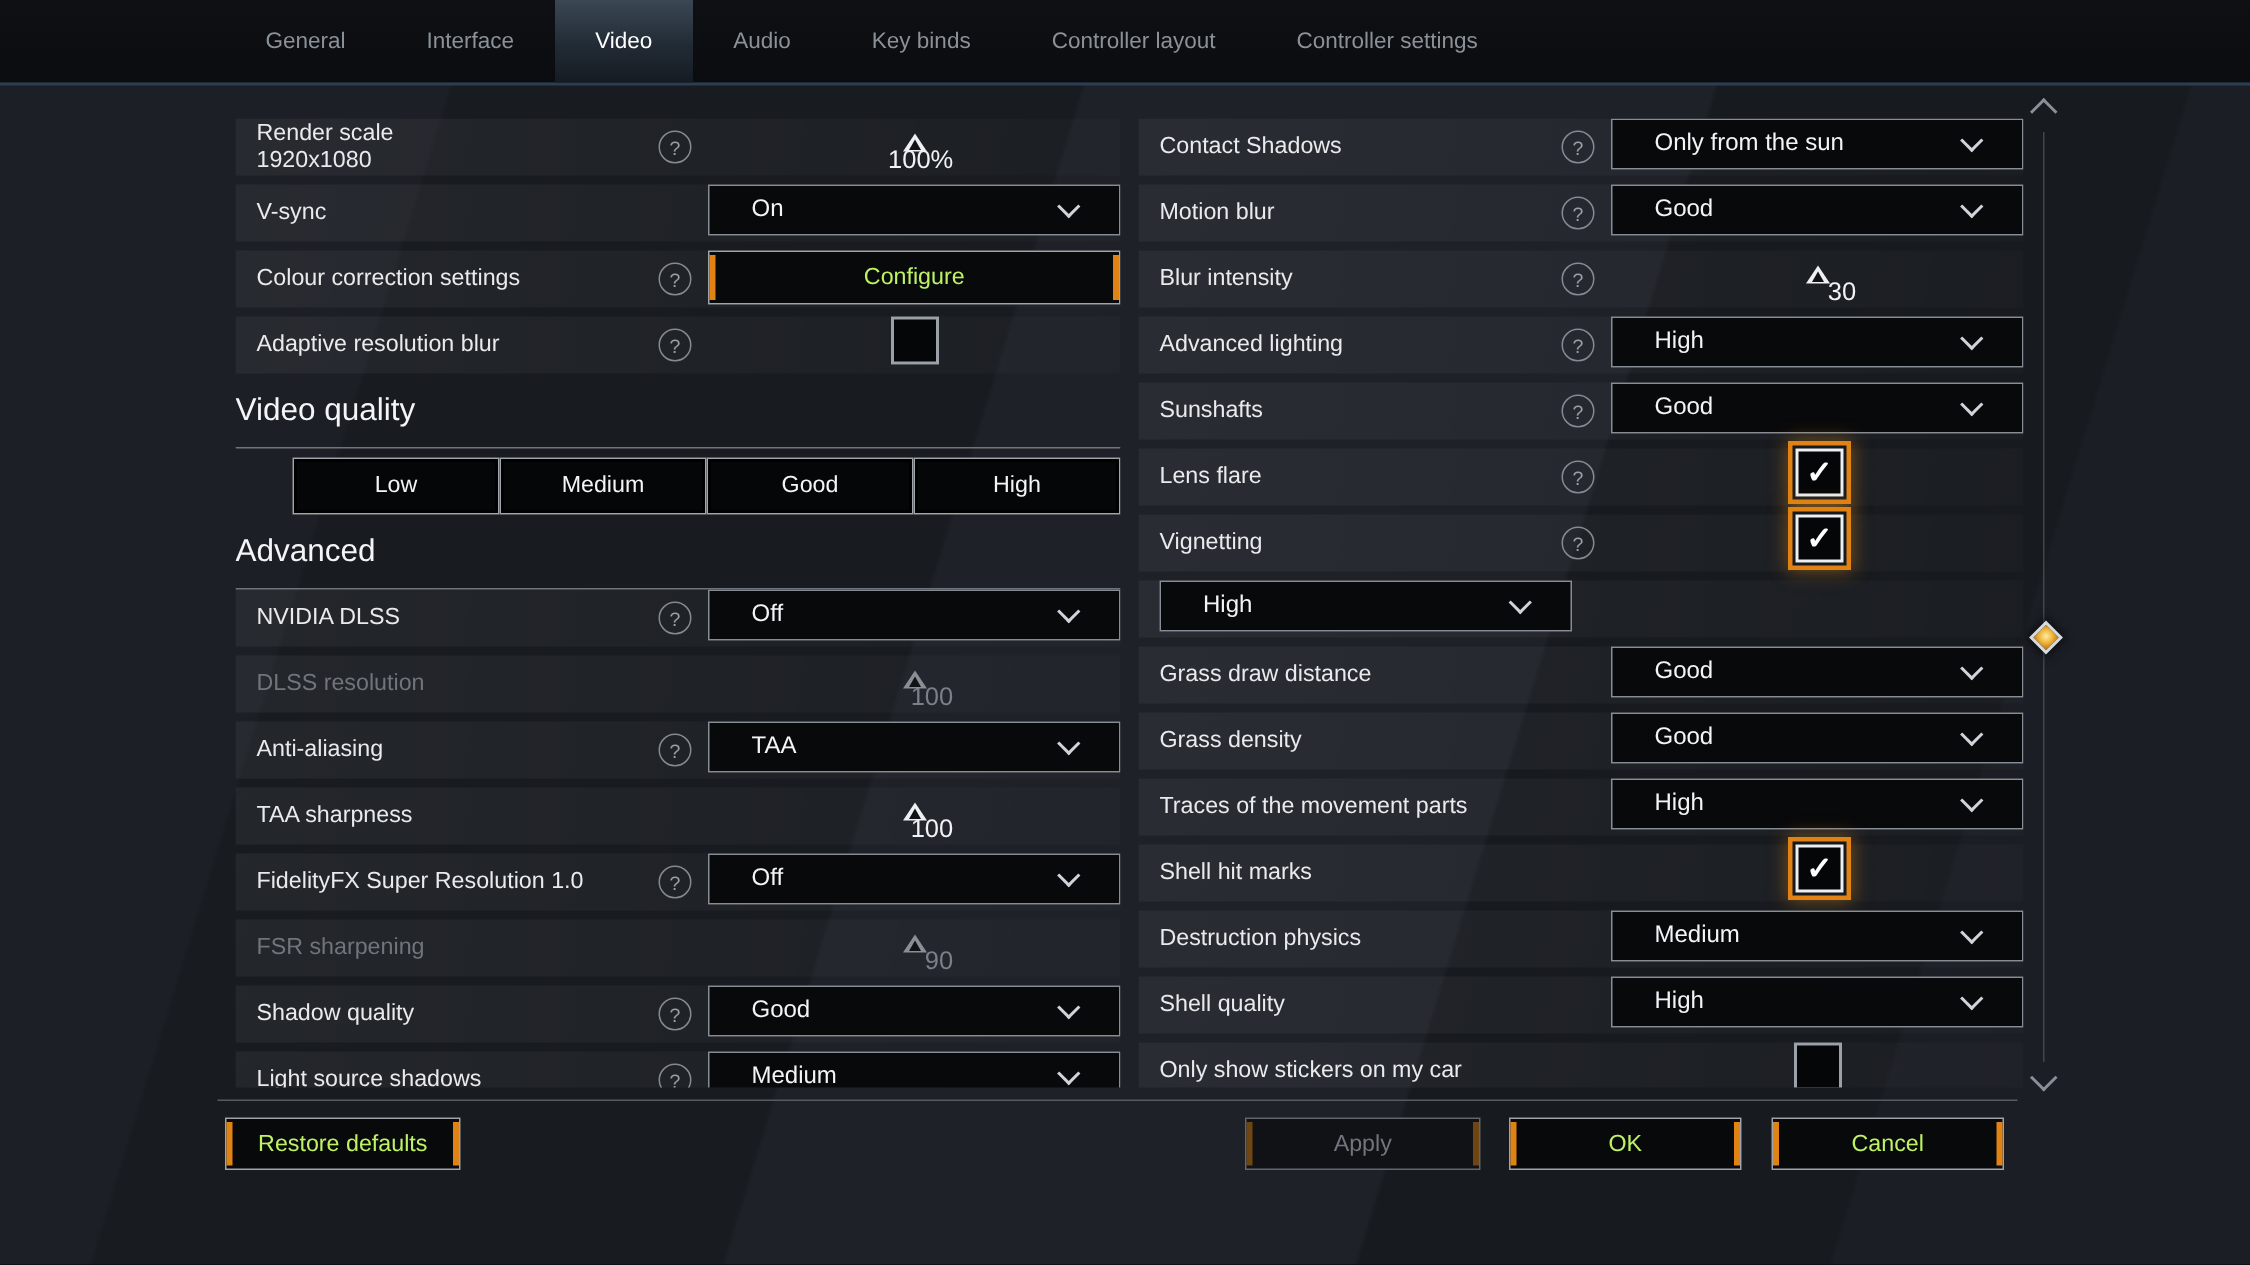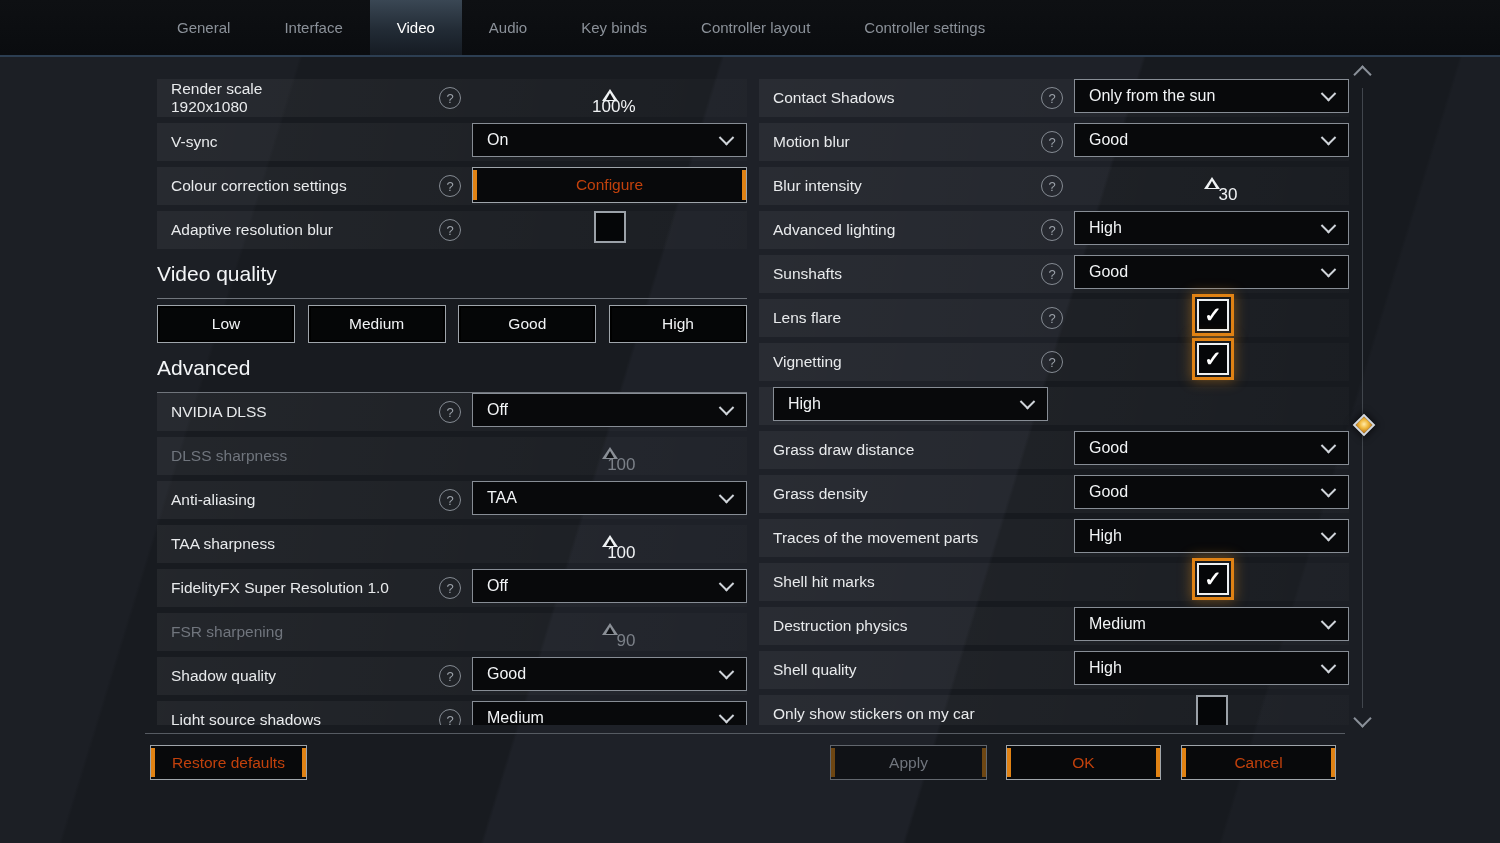--- a/index.html
+++ b/index.html
@@ -30,21 +30,21 @@
     background:linear-gradient(100deg,rgba(255,255,255,.05),rgba(255,255,255,.015));}
   .lbl{flex:1;font-size:15.5px;color:#e8eaec;line-height:18px;}
   .lbl .sub{display:block;}
   .row.disabled .lbl{color:#70757d;}
   .help{width:20px;height:20px;min-width:20px;border:1.5px solid #858b93;border-radius:50%;
     color:#9aa0a8;font-size:13px;display:flex;align-items:center;justify-content:center;
     margin-right:11px;}
   .ctrl{width:275px;min-width:275px;display:flex;align-items:center;height:100%;flex-direction:column;}
   
   .dd{width:100%;height:34px;background:#08090b;border:1px solid #878d95;
-    display:flex;align-items:center;padding:0 14px;box-sizing:border-box;font-size:16px;color:#f2f4f6;}
+    display:flex;align-items:center;padding:0 28px;box-sizing:border-box;font-size:16px;color:#f2f4f6;}
   .dd .chev{margin-left:auto;width:9px;height:9px;border-right:2px solid #cfd4da;
     border-bottom:2px solid #cfd4da;transform:rotate(45deg) translate(-2px,-2px);}
   
   .slider{flex:1;display:flex;align-items:center;height:100%;}
   .track{position:relative;height:6px;flex:1;background:#0a0c0e;box-shadow:inset 0 0 0 1px #3e434a;}
   .fill{position:relative;height:100%;background:#f2f4f6;}
   .handle{position:absolute;right:-8px;top:4px;width:0;height:0;
     border-left:8px solid transparent;border-right:8px solid transparent;border-bottom:12px solid #eef1f3;}
   .handle::after{content:'';position:absolute;left:-4px;top:4px;width:0;height:0;
     border-left:4px solid transparent;border-right:4px solid transparent;border-bottom:7px solid #101216;}
@@ -54,28 +54,28 @@
   .row.disabled .val{color:#7b8088;}
   
   .cb{width:32px;height:32px;background:#050608;border:2px solid #9ba1a8;
     display:flex;align-items:center;justify-content:center;font-size:21px;font-weight:bold;color:#fff;box-sizing:border-box;}
   .cb.checked{border-color:#edf0f2;margin-left:3px;
     box-shadow:0 0 0 2px #17191d,0 0 0 5px var(--accent,#cb7a17),0 0 12px 6px rgba(214,132,25,.45);}
   
   .sechead{height:44px;border-bottom:1px solid #70757c;box-sizing:border-box;
     display:flex;align-items:flex-start;padding-top:7px;margin-bottom:0;}
   .sectitle{font-size:21px;color:#f3f5f7;}
-  .vqrow{height:38px;margin:6px 0 6px 0;display:flex;justify-content:space-between;}
+  .vqrow{height:38px;margin:6px 0 6px 0;display:flex;justify-content:flex-end;}
   .vqbtn{width:138px;height:38px;background:#050607;border:1px solid #9fa5ab;
     box-shadow:inset 0 0 0 2px #000;color:#f2f4f6;font-size:15.5px;
     display:flex;align-items:center;justify-content:center;box-sizing:border-box;}
   
   .footline{position:absolute;left:145px;top:733px;width:1200px;height:1px;background:#565b62;}
   .gbtn{position:absolute;top:745px;height:35px;background:#08090b;border:1px solid #9fa5ab;
-    color:#c2410c;font-size:15.5px;display:flex;align-items:center;justify-content:center;box-sizing:border-box;}
+    color:#bef264;font-size:15.5px;display:flex;align-items:center;justify-content:center;box-sizing:border-box;}
   .gbtn::before,.gbtn::after{content:'';position:absolute;top:2px;bottom:2px;width:4px;background:var(--accent,#e08214);}
   .gbtn::before{left:0;}
   .gbtn::after{right:0;}
   .gbtn.inline{position:relative;top:0;width:100%;height:36px;}
   .gbtn.disabled{color:#70757d;border-color:#62676e;background:#101216;}
   .gbtn.disabled::before,.gbtn.disabled::after{background:#6e4612;}
   
   .chevr{position:absolute;width:11px;height:11px;border-left:2px solid #8a9099;border-top:2px solid #8a9099;}
   .chev-up{left:1356px;top:68px;transform:rotate(45deg);}
   .chev-down{left:1356px;top:712px;transform:rotate(225deg);}
@@ -167,21 +167,21 @@
         <span class="help">?</span>
         <div class="ctrl">
           <div class="dd">
             <span>Off</span>
             <span class="chev"></span>
           </div>
         </div>
       </div>
 
       <div class="row disabled">
-        <div class="lbl">DLSS sharpness</div>
+        <div class="lbl">DLSS resolution</div>
         <div class="ctrl">
           <div class="slider">
             <div class="track">
               <div class="fill" style="width: 100%;">
                 <span class="handle"></span>
               </div>
             </div>
           </div>
           <span class="val">100</span>
         </div>

